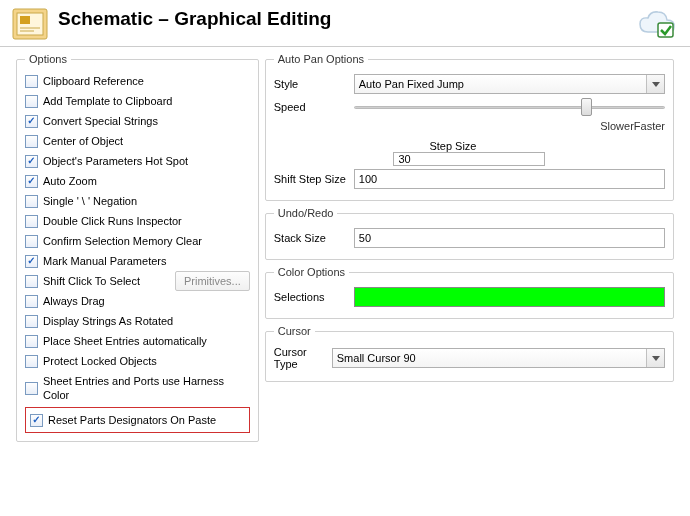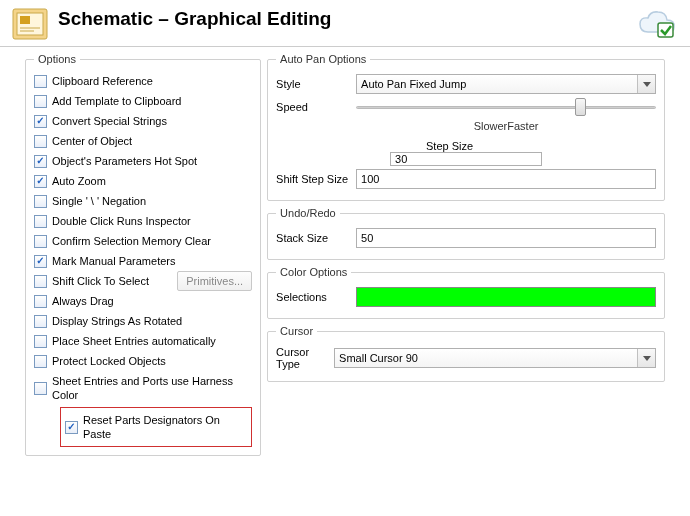--- a/index.html
+++ b/index.html
@@ -28,21 +28,21 @@
     font-size: 19px;
     font-weight: bold;
     flex: 1;
   }
   .cloud-icon {
     width: 42px;
     height: 32px;
   }
   .content {
     display: flex;
-    padding: 6px 25px;
+    padding: 6px 16px;
   }
   .left-col {
     width: 248px;
     margin-right: 6px;
   }
   .right-col {
     width: 418px;
   }
   fieldset {
     border: 1px solid #d0d0d0;
@@ -88,21 +88,20 @@
     font-size: 11px;
     border: 1px solid #c8c8c8;
     background: linear-gradient(#fdfdfd,#f0f0f0);
     color: #888;
     border-radius: 2px;
   }
   .highlight-box {
     border: 1.5px solid #d03030;
     padding: 2px 4px;
     margin-top: 2px;
-    margin-left: 26px;
   }
   .form-row {
     display: flex;
     align-items: center;
     margin: 3px 0;
   }
   .form-label {
     width: 80px;
     flex-shrink: 0;
   }
@@ -166,21 +165,21 @@
     left: 73%;
     top: 1px;
     width: 11px;
     height: 18px;
     background: linear-gradient(#f8f8f8,#dcdcdc);
     border: 1px solid #9a9a9a;
     border-radius: 2px;
   }
   .slider-captions {
     display: flex;
-    justify-content: center;
+    justify-content: flex-end;
     margin-left: 80px;
     font-size: 11px;
     color: #333;
   }
   .color-swatch {
     flex: 1;
     height: 20px;
     background: #00ff00;
     border: 1px solid #888;
   }

